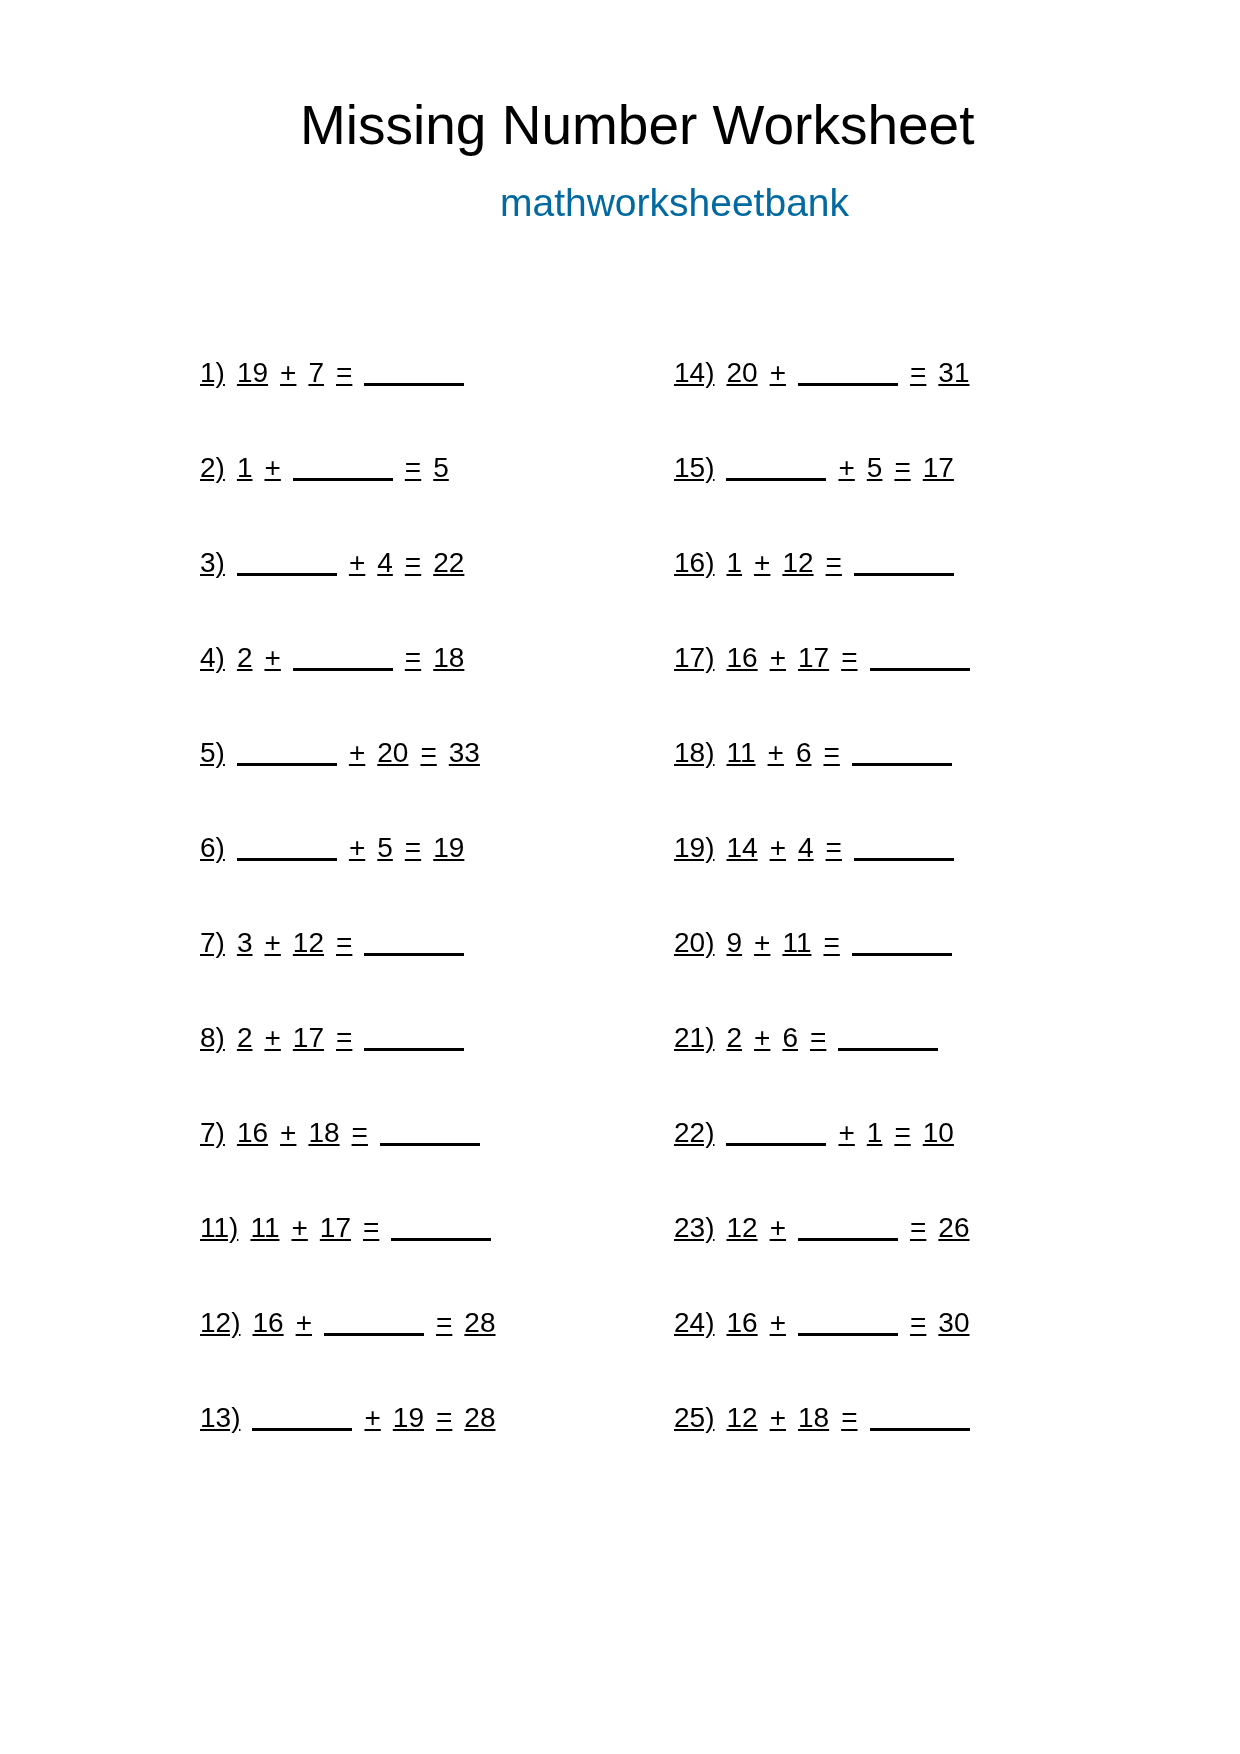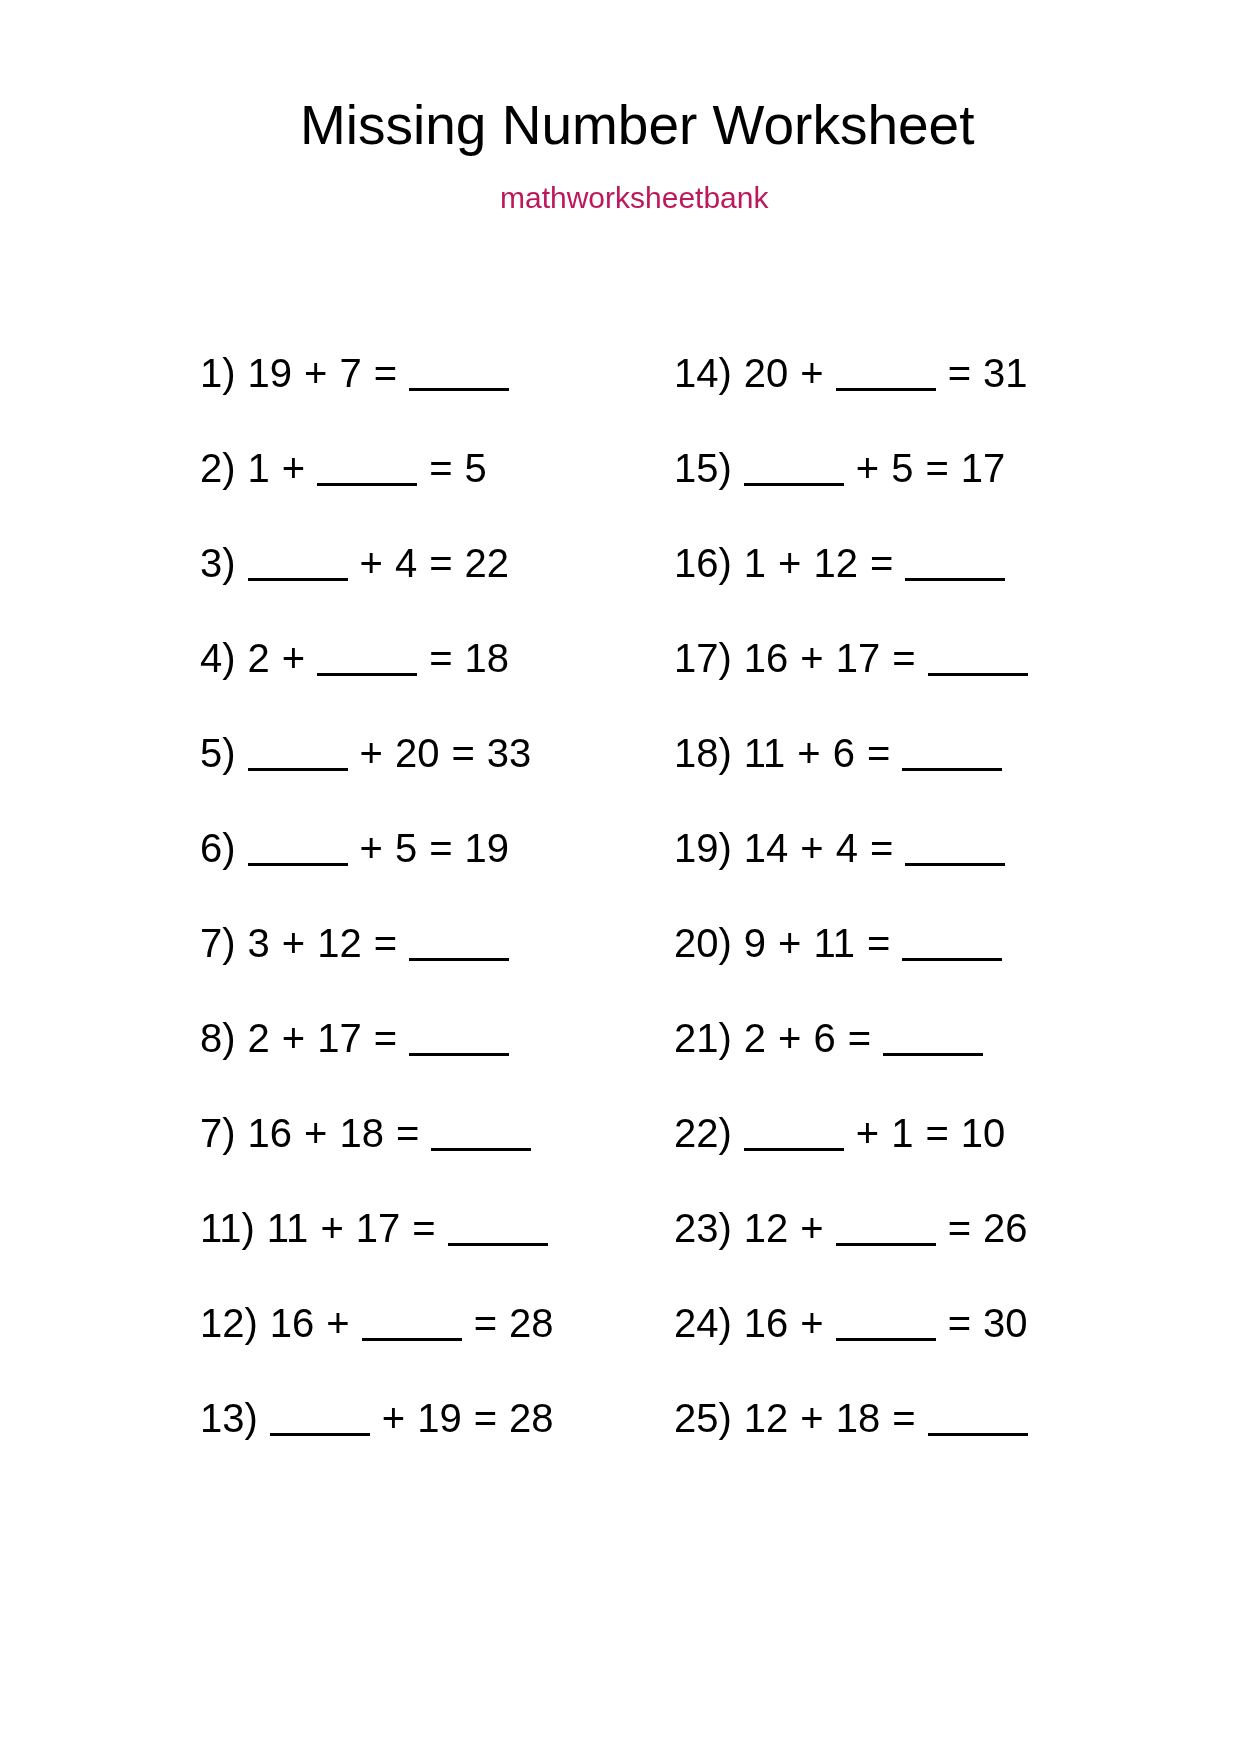--- a/index.html
+++ b/index.html
@@ -29,37 +29,38 @@
     .title-inner {
       position: absolute;
       left: 300px;
       top: 8px;
       white-space: nowrap;
     }
     .subtitle {
       position: absolute;
       left: 500px;
       top: 183px;
-      font-size: 30px;
+      font-size: 39px;
       line-height: 1;
-      color: #be185d;
+      color: #0369a1;
       white-space: nowrap;
     }
     .col {
       position: absolute;
       top: 352px;
     }
     .col-left { left: 200px; }
     .col-right { left: 674px; }
     .problem {
       position: relative;
       height: 95px;
-      font-size: 40px;
+      font-size: 28px;
       line-height: 42px;
       white-space: nowrap;
+      text-decoration: underline;
     }
     .problem .num { margin-right: 12px; }
     .problem .tok { margin-right: 12px; }
     .blank {
       display: inline-block;
       width: 100px;
       height: 3px;
       background: #000;
       vertical-align: baseline;
       margin-right: 12px;

